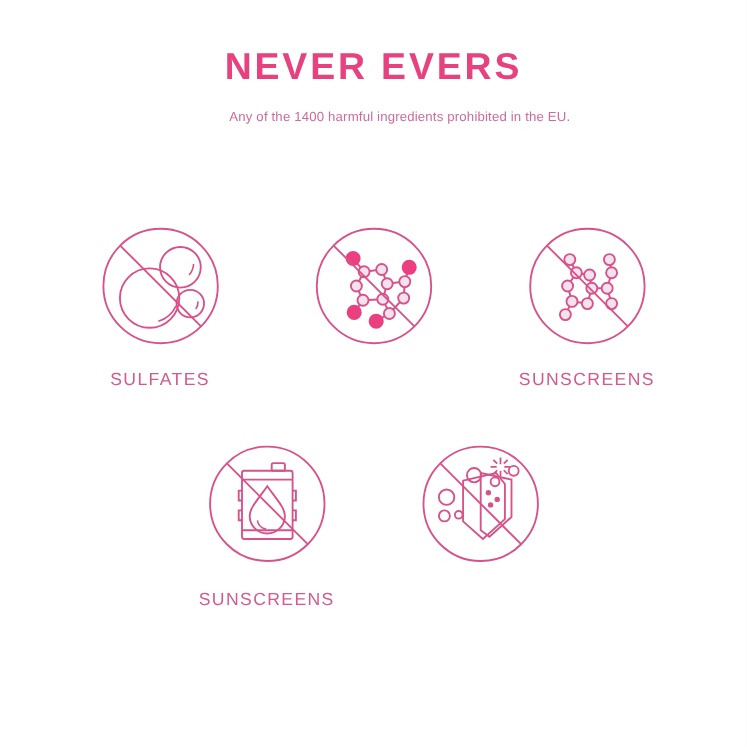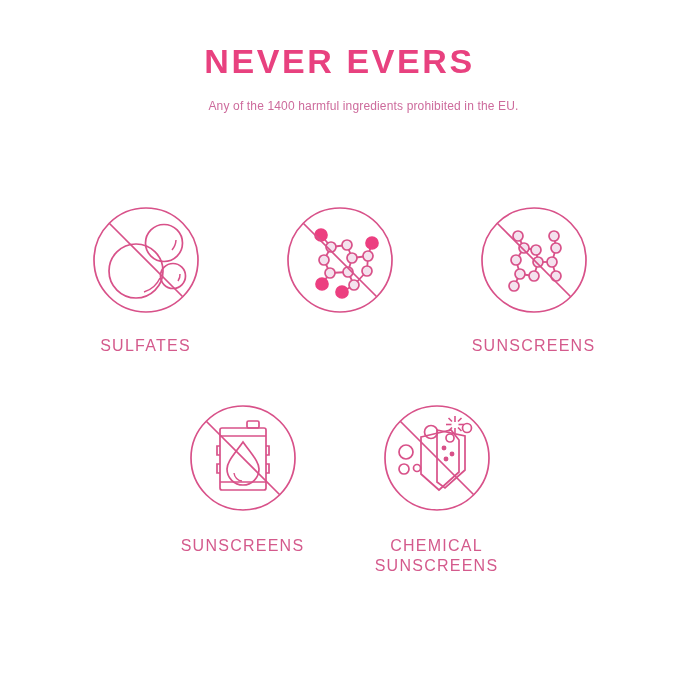--- a/index.html
+++ b/index.html
@@ -255,18 +255,16 @@
             <line x1="77" y1="31.5" x2="73.5" y2="35"></line>
           </g>
 
           <circle cx="92" cy="32" r="4.5"></circle>
           <circle cx="31" cy="56" r="7"></circle>
           <circle cx="29" cy="73" r="5"></circle>
           <circle cx="42" cy="72" r="3.5"></circle>
           <line x1="25.5" y1="25.5" x2="98.5" y2="98.5"></line>
         </svg>
       </span>
-      <div class="cell-label">CHEMICAL
-SUNSCREENS</div>
     </div>
   </div>
 
 </div>
 
 </body></html>

